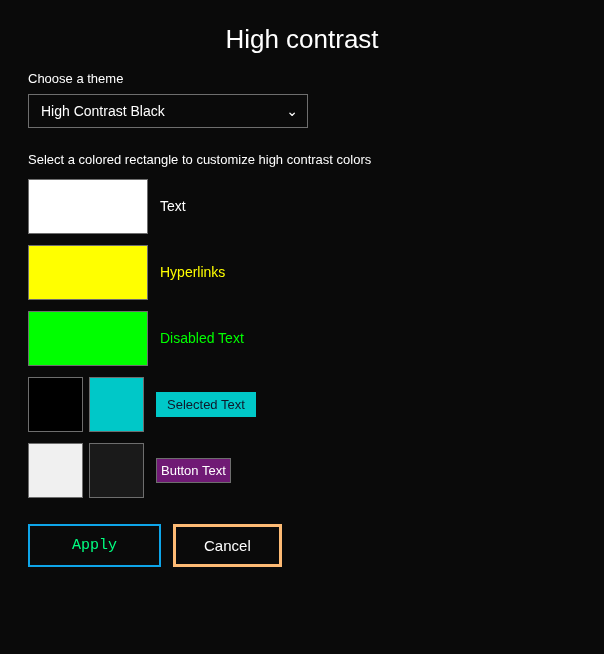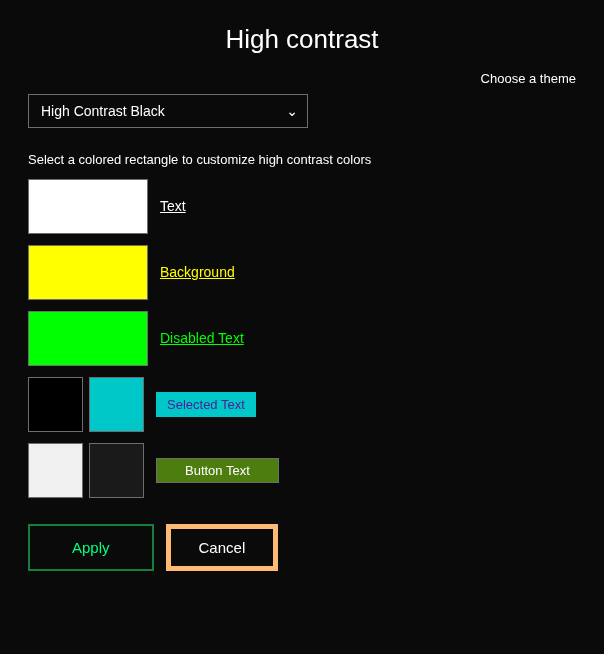--- a/index.html
+++ b/index.html
@@ -18,21 +18,20 @@
       font-weight: 300;
       margin-bottom: 16px;
       color: #ffffff;
       text-align: center;
     }
 
     .choose-label {
       font-size: 13px;
       margin-bottom: 8px;
       color: #ffffff;
-      text-align: right;
     }
 
     .dropdown-wrapper {
       position: relative;
       width: 280px;
       margin-bottom: 24px;
       border-radius: 11px;
     }
 
     .dropdown {
@@ -93,62 +92,62 @@
     }
 
     .color-swatch-pair {
       display: flex;
       gap: 6px;
     }
 
     .row-label {
       font-size: 14px;
       color: #ffffff;
-      text-decoration: underline;
     }
 
     .label-hyperlinks { color: #ffff00; }
     .label-disabled { color: #00ff00; }
 
     .selected-text-badge {
       background: #00c8c8;
-      color: #4c1d95;
+      color: #0f172a;
       padding: 4px 10px;
       font-size: 13px;
       border: 1px solid #00c8c8;
     }
 
     .button-text-badge {
-      background: #4d7c0f;
-      color: #ffffff;
-      padding: 4px 28px;
+      background: #701a75;
+      color: #ffffff;
+      padding: 4px 4px;
       font-size: 13px;
       border: 1px solid #6e6e6e;
     }
 
     .actions {
       display: flex;
       gap: 12px;
       margin-top: 8px;
     }
 
     .btn-apply {
       background: #0a0a0a;
       color: #00ff80;
-      border: 2px solid #15803d;
+      border: 2px solid #0ea5e9;
       padding: 10px 42px;
       font-size: 15px;
       cursor: pointer;
       min-width: 100px;
+      font-family: Liberation Mono, monospace;
     }
 
     .btn-cancel {
       background: #0a0a0a;
       color: #ffffff;
-      border: 5px solid #fdba74;
+      border: 3px solid #fdba74;
       padding: 10px 28px;
       font-size: 15px;
       cursor: pointer;
       min-width: 100px;
     }
   </style>
 </head>
 <body>
 
 <h1>High contrast</h1>
@@ -169,21 +168,21 @@
 
 <div class="color-rows">
 
   <div class="color-row">
     <div class="color-swatch" style="background:#ffffff;"></div>
     <span class="row-label">Text</span>
   </div>
 
   <div class="color-row">
     <div class="color-swatch" style="background:#ffff00;"></div>
-    <span class="row-label label-hyperlinks">Background</span>
+    <span class="row-label label-hyperlinks">Hyperlinks</span>
   </div>
 
   <div class="color-row">
     <div class="color-swatch" style="background:#00ff00;"></div>
     <span class="row-label label-disabled">Disabled Text</span>
   </div>
 
   <div class="color-row">
     <div class="color-swatch-pair">
       <div class="color-swatch-small" style="background:#000000;"></div>

